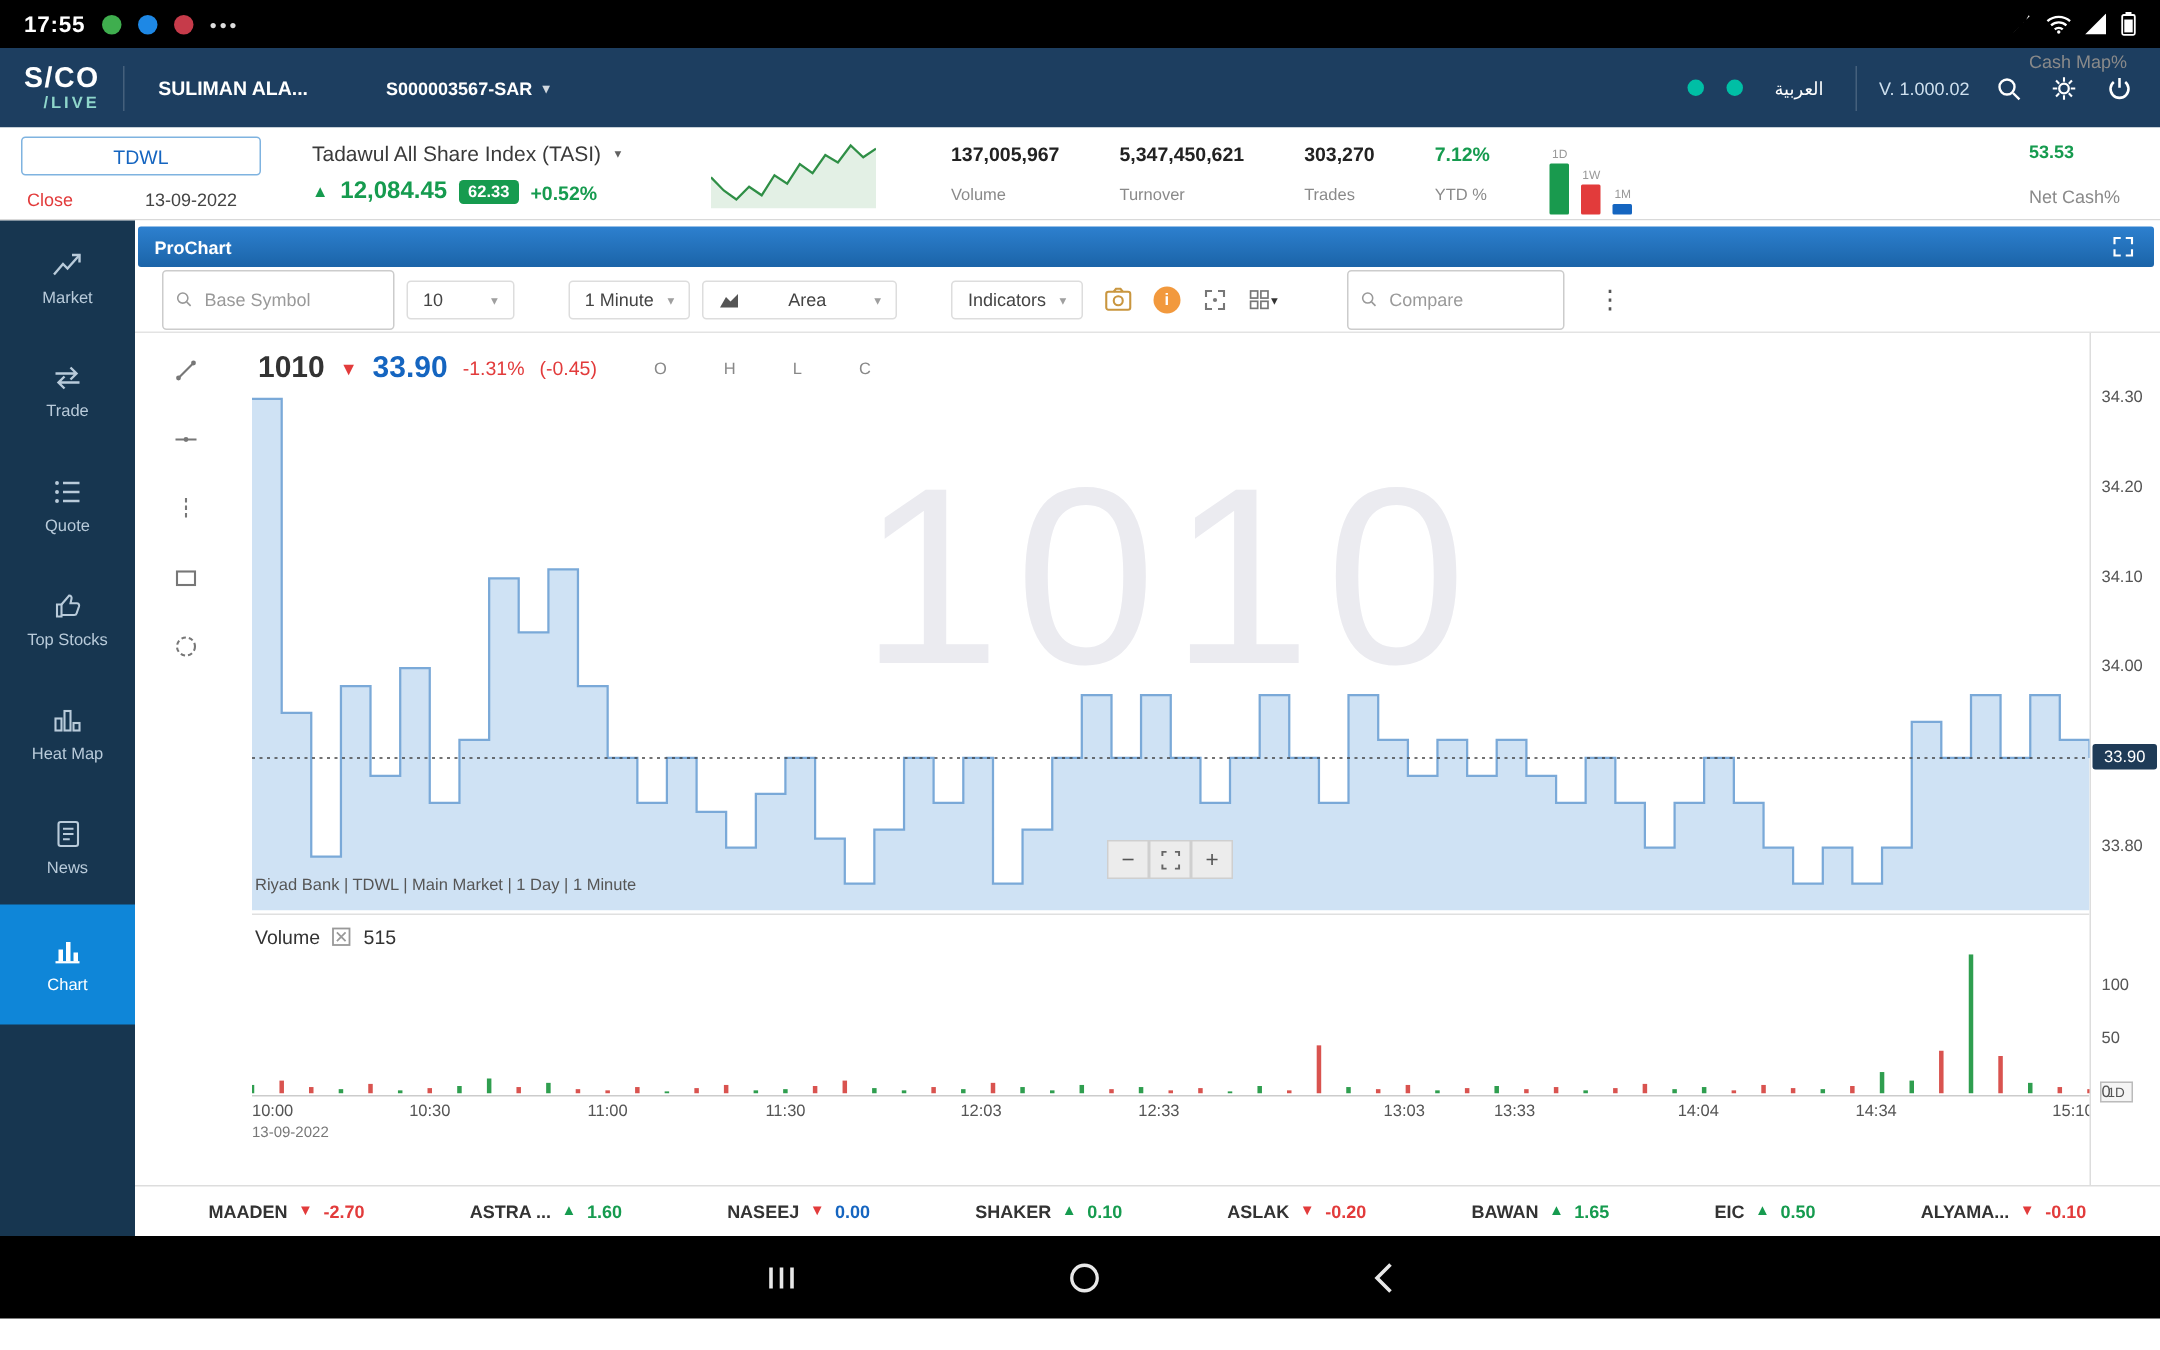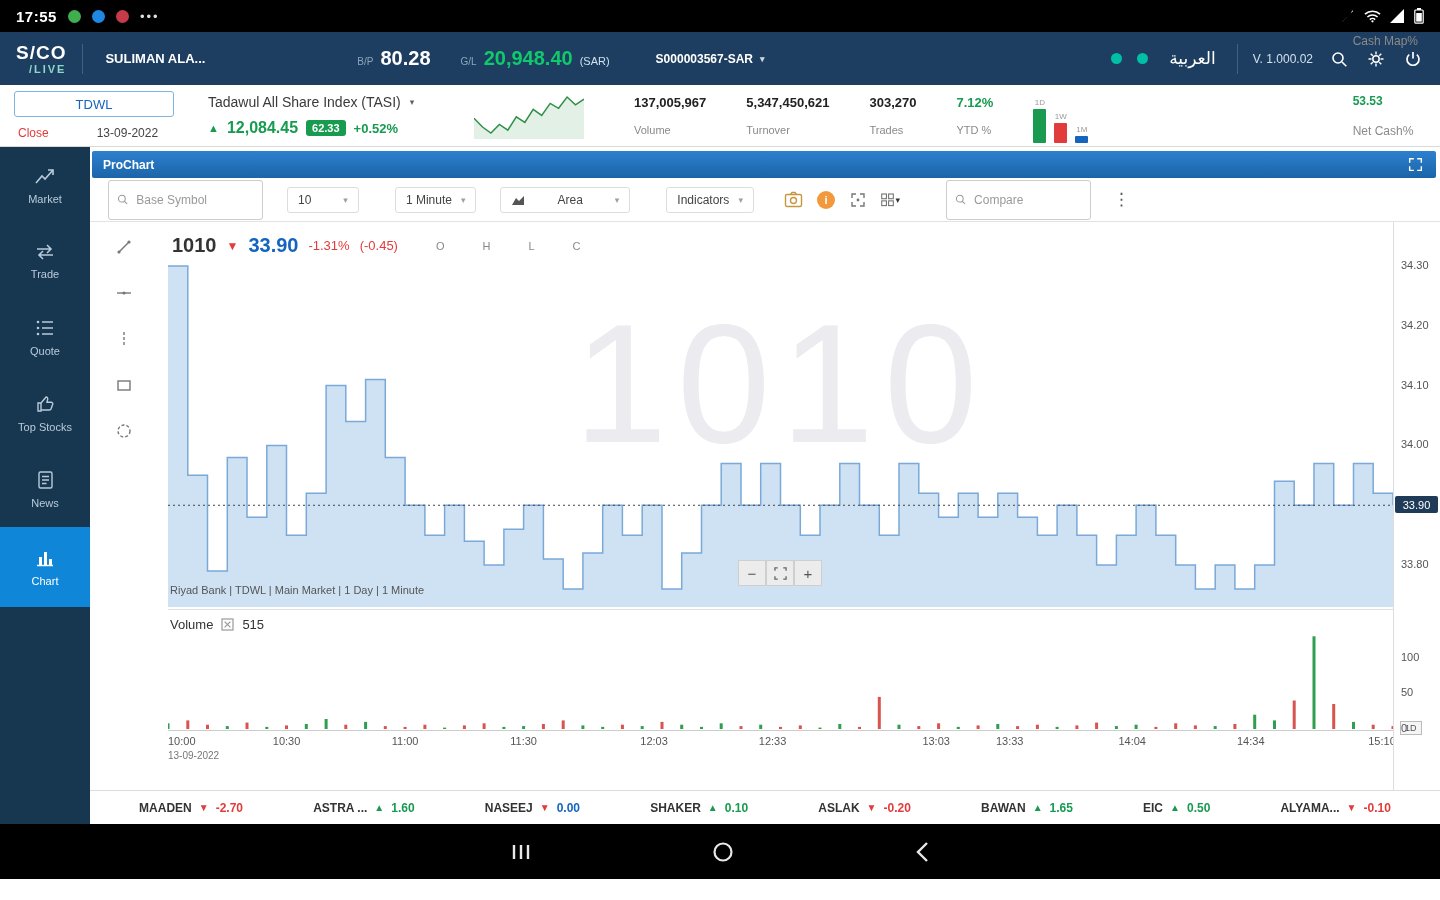--- a/index.html
+++ b/index.html
@@ -29,21 +29,21 @@
   .metric { display:flex; align-items:baseline; gap:7px; }
   .metric-label { color:#8aa6bd; font-size:10px; }
   .metric-value { font-size:20px; font-weight:bold; color:#fff; }
   .metric-value.green { color:#0fc96b; }
   .metric-cur { color:#cfe0ee; font-size:11px; }
   .account-select { display:flex; align-items:center; gap:7px; background:none; border:none;
     color:#fff; font-size:12px; font-weight:bold; margin-left:24px; cursor:pointer; }
   .caret { font-size:9px; color:inherit; opacity:.8; }
   .header-right { margin-left:auto; display:flex; align-items:center; gap:15px; }
   .status-dot { width:11px; height:11px; border-radius:50%; background:#00bfa5; }
-  .lang-btn { background:none; border:none; color:#fff; font-size:17px; cursor:pointer; }
+  .lang-btn { background:none; border:none; color:#fff; font-size:12px; cursor:pointer; }
   .version { font-size:12px; color:#cfe0ee; }
   .icon-btn { background:none; border:none; padding:2px; cursor:pointer; display:flex; }
   
   .market-bar { height:62px; background:#fff; border-bottom:1px solid #d9d9d9; display:flex;
     align-items:center; padding:0 14px; gap:26px; }
   .mb-left { width:168px; }
   .tdwl-btn { width:160px; height:26px; border:1px solid #7fb3e0; border-radius:3px; color:#1565c0;
     background:#fff; font-size:13px; cursor:pointer; }
   .mb-left-row { display:flex; gap:48px; margin-top:9px; font-size:12px; padding-left:4px; }
   .close-lbl { color:#e23b3b; }
@@ -86,21 +86,21 @@
     font-size:12px; font-weight:bold; border-radius:2px; }
   
   .chart-toolbar { height:44px; display:flex; align-items:center; padding:0 18px; border-bottom:1px solid #e3e3e3; }
   .search-box { display:flex; align-items:center; gap:6px; border:1px solid #ccc; border-radius:3px;
     height:40px; padding:0 8px; width:155px; background:#fff; }
   .search-box input { border:none; outline:none; font-size:12px; width:100%; color:#333; background:transparent; }
   .search-box input::placeholder { color:#9a9a9a; }
   .dd { display:flex; align-items:center; gap:9px; height:26px; padding:0 10px; background:#fff;
     border:1px solid #ddd; border-radius:3px; font-size:12px; color:#444; cursor:pointer; }
   .dd .caret { color:#888; }
-  .ml24 { margin-left:24px;gap:32px; } .ml36 { margin-left:36px; } .ml40 { margin-left:40px; } .ml16 { margin-left:16px; }
+  .ml24 { margin-left:8px;gap:32px; } .ml36 { margin-left:36px; } .ml40 { margin-left:40px; } .ml16 { margin-left:16px; }
   .tb-icon { width:32px; height:26px; display:flex; align-items:center; justify-content:center;
     background:none; border:none; cursor:pointer; }
   .info-circle { width:18px; height:18px; border-radius:50%; background:#f2993d; color:#fff; font-size:11px;
     font-weight:bold; display:flex; align-items:center; justify-content:center; font-style:normal; }
   .kebab { font-size:17px; color:#555; background:none; border:none; cursor:pointer; }
   
   .chart-region { position:relative; flex:1; overflow:hidden; }
   .tool-strip { position:absolute; left:0; top:14px; width:68px; display:flex; flex-direction:column;
     align-items:center; gap:24px; z-index:5; }
   .tool-btn { background:none; border:none; padding:2px; cursor:pointer; display:flex; }
@@ -184,31 +184,20 @@
   </div>
 </div>
 
 <header class="app-header">
   <div class="logo">
     <div class="l1">S/CO</div>
     <div class="l2">/LIVE</div>
   </div>
   <div class="v-div"></div>
   <button class="user-btn">SULIMAN ALA...</button>
-  <div class="header-metrics">
-    <div class="metric">
-      <span class="metric-label">B/P</span>
-      <span class="metric-value">80.28</span>
-    </div>
-    <div class="metric">
-      <span class="metric-label">G/L</span>
-      <span class="metric-value green">20,948.40</span>
-      <span class="metric-cur">(SAR)</span>
-    </div>
-  </div>
   <button class="account-select">
     <span>S000003567-SAR</span>
     <span class="caret">▾</span>
   </button>
   <div class="header-right">
     <span class="status-dot"></span>
     <span class="status-dot"></span>
     <button class="lang-btn">العربية</button>
     <div class="v-div"></div>
     <span class="version">V. 1.000.02</span>
@@ -325,20 +314,28 @@
           <path d="M7 4 h11 M7 10 h11 M7 16 h11" stroke="currentColor" stroke-width="1.6"></path>
         </svg>
       <span>Quote</span>
     </div>
     <div class="side-item">
       <svg width="21" height="20" viewBox="0 0 21 20">
           <path d="M3 9 h3 v8 H3 z" stroke="currentColor" stroke-width="1.4" fill="none"></path>
           <path d="M6 16 h8.5 c.8 0 1.4 -.5 1.6 -1.2 l1.6 -4.6 c.3 -1 -.4 -2 -1.5 -2 H12 l.7 -3.2 c.2 -1 -.5 -2 -1.6 -2 L6 9" stroke="currentColor" stroke-width="1.4" fill="none"></path>
         </svg>
       <span>Top Stocks</span>
+    </div>
+    <div class="side-item">
+      <svg width="22" height="20" viewBox="0 0 22 20">
+          <rect x="3" y="9" width="4" height="8" stroke="currentColor" stroke-width="1.4" fill="none"></rect>
+          <rect x="9" y="4" width="4" height="13" stroke="currentColor" stroke-width="1.4" fill="none"></rect>
+          <rect x="15" y="12" width="4" height="5" stroke="currentColor" stroke-width="1.4" fill="none"></rect>
+        </svg>
+      <span>Heat Map</span>
     </div>
     <div class="side-item">
       <svg width="22" height="20" viewBox="0 0 22 20">
           <rect x="5" y="2" width="13" height="16" rx="1.5" stroke="currentColor" stroke-width="1.4" fill="none"></rect>
           <path d="M8 6.5 h7 M8 10 h7 M8 13.5 h4.5" stroke="currentColor" stroke-width="1.4"></path>
         </svg>
       <span>News</span>
     </div>
     <div class="side-item active">
       <svg width="22" height="20" viewBox="0 0 22 20">

